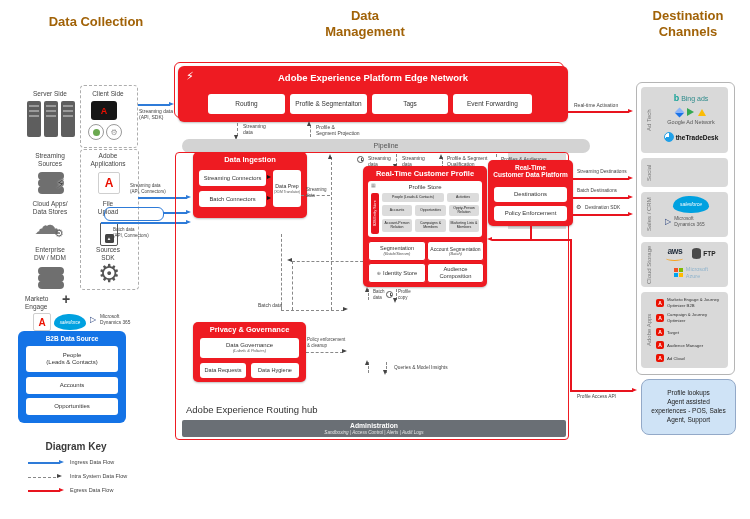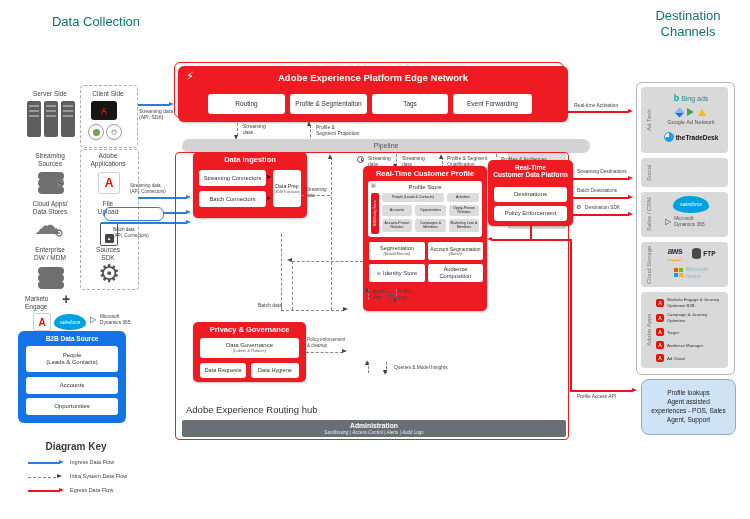--- a/index.html
+++ b/index.html
@@ -3,21 +3,21 @@
 <meta charset="utf-8">
 <style>
   html,body{margin:0;padding:0;background:#fff}
   .canvas{position:relative;width:750px;height:519px;background:#fff;overflow:hidden;
           font-family:"Liberation Sans","DejaVu Sans",sans-serif;color:#333}
   .abs{position:absolute}
   .c{text-align:center}
   .b{font-weight:bold}
   .i{font-style:italic}
   .pre{white-space:pre-line}
-  .h1{font-size:13px;font-weight:normal;color:#0f766e;line-height:1.25}
+  .h1{font-size:13px;font-weight:bold;color:#a16207;line-height:1.25}
   .lbl{font-size:5px;color:#444;line-height:1.25}
   .lbl45{font-size:4.5px;color:#444;line-height:1.25}
   .lbl48{font-size:4.8px;color:#444;line-height:1.25}
   .lbl55{font-size:5.5px;color:#444;line-height:1.25}
   .lbl6{font-size:6.5px;color:#444;line-height:1.2}
   .redbox{background:#EE1B22;border-radius:5px;box-shadow:0 1px 2px rgba(0,0,0,.25)}
   .rtitle{color:#fff;font-weight:bold;text-align:center;line-height:1.15}
   .wbox{background:#fff;border-radius:3px;color:#333;display:flex;flex-direction:column;
         align-items:center;justify-content:center;text-align:center;line-height:1.2}
   .rbord{border:1px solid #E8141E}
@@ -72,20 +72,22 @@
   .cyl{width:9px;height:11px;background:#4a4a4a;border-radius:4.5px/2.5px}
   .msgrid{display:grid;grid-template-columns:4px 4px;grid-gap:1px}
   .msgrid div{width:4px;height:4px}
 </style>
 </head>
 <body>
 
 <div class="canvas">
 
   <div class="abs h1 c" style="left:38px;top:14px;width:116px">Data Collection</div>
+  <div class="abs h1 c pre" style="left:310px;top:8px;width:110px">Data
+Management</div>
   <div class="abs h1 c pre" style="left:636px;top:8px;width:104px">Destination
 Channels</div>
 
   <div class="abs lbl6 c" style="left:22px;top:90px;width:56px">Server Side</div>
   <div class="abs" style="left:27px;top:101px;width:52px;display:flex;gap:3px">
     <div class="srv"></div>
     <div class="srv"></div>
     <div class="srv"></div>
   </div>
   <div class="dashbox" style="left:80px;top:85px;width:56px;height:61px"></div>
@@ -247,21 +249,21 @@
   <div class="tri tr" style="left:343px;top:307px"></div>
   <div class="abs lbl" style="left:258px;top:302px;width:34px">Batch data</div>
   <div class="dh" style="left:292px;top:261px;width:71px"></div>
   <div class="tri tl" style="left:287px;top:258px"></div>
   <div class="dv" style="left:292px;top:261px;height:49px"></div>
   <div class="abs lbl45 pre" style="left:307px;top:337px;width:46px">Policy enforcement
 &amp; cleanup</div>
   <div class="dh" style="left:306px;top:352px;width:37px"></div>
   <div class="tri tr" style="left:342px;top:349px"></div>
 
-  <div class="redbox abs" style="left:363px;top:166px;width:124px;height:145px">
+  <div class="redbox abs" style="left:363px;top:166px;width:124px;height:121px">
     <div class="abs rtitle" style="left:0;top:4px;width:124px;font-size:7.5px">Real-Time Customer Profile</div>
     <div class="abs" style="left:5px;top:15px;width:114px;height:56px;background:#fff;border-radius:3px">
       <span class="abs" style="left:3px;top:1px;font-size:5px;color:#888">▦</span>
       <div class="abs c" style="left:0;top:3px;width:114px;font-size:6px;color:#333">Profile Store</div>
       <div class="abs" style="left:3px;top:12px;width:8px;height:41px;background:#E8141E;border-radius:2px">
         <div class="vlabel" style="left:0;width:8px;font-size:3.5px;color:#fff">B2B Entity Store</div>
       </div>
       <div class="chip" style="left:14px;top:12px;width:62px;height:9px">People (Leads &amp; Contacts)</div>
       <div class="chip" style="left:79px;top:12px;width:32px;height:9px">Activities</div>
       <div class="chip" style="left:14px;top:24px;width:30px;height:11px">Accounts</div>

